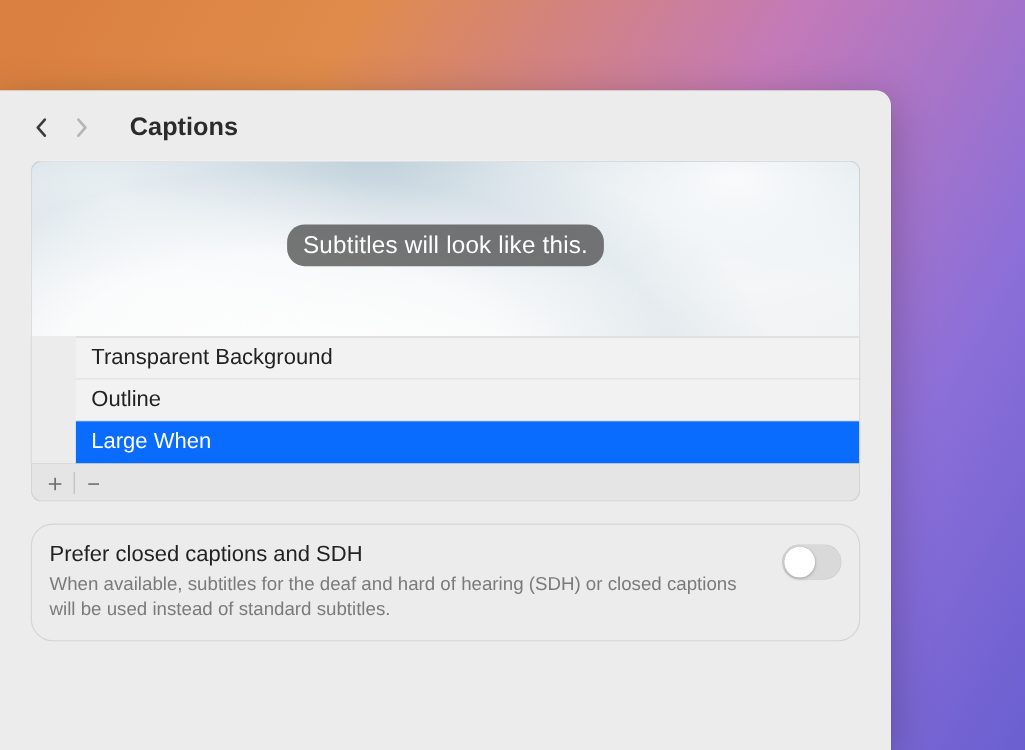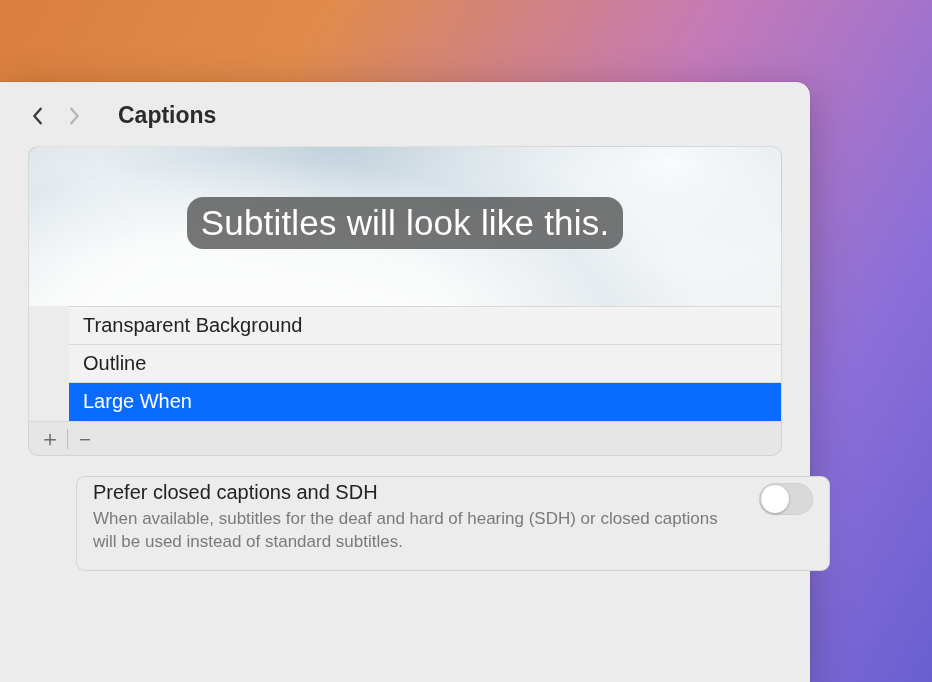--- a/index.html
+++ b/index.html
@@ -60,21 +60,21 @@
       linear-gradient(180deg, #b9cbd6 0%, #d5e0e6 40%, #e8edef 70%, #eef1f2 100%);
     display: flex;
     align-items: center;
     justify-content: center;
     border: 0.5px solid rgba(0,0,0,0.1);
     border-bottom: none;
   }
   .subtitle-sample {
     background: rgba(80,80,80,0.78);
     color: #fff;
-    font-size: 35px;
+    font-size: 22px;
     font-weight: 400;
     padding: 6px 14px;
     border-radius: 16px;
     margin-top:-8px;
     letter-spacing: 0.2px;
   }
   .style-list {
     width: 100%;
     background: #ececec;
     border: 0.5px solid rgba(0,0,0,0.08);
@@ -125,27 +125,26 @@
   .tb-sep {
     width: 1px;
     height: 20px;
     background: rgba(0,0,0,0.18);
   }
   .pref-box {
     margin-top: 20px;
     width: 100%;
     background: #ececec;
     border: 0.5px solid rgba(0,0,0,0.10);
-    border-radius: 9px;
-    padding: 4px 16px 16px 16px;
+    border-radius: 20px;
+    padding: 16px 16px 16px 16px;
     display: flex;
     align-items: flex-start;
     justify-content: space-between;
     gap: 20px;
-    margin-left: 48px;
   }
   .pref-text { flex: 1; }
   .pref-label {
     font-size: 20px;
     color: #222;
     margin-bottom: 4px;
   }
   .pref-desc {
     font-size: 17px;
     color: #7a7a7a;

